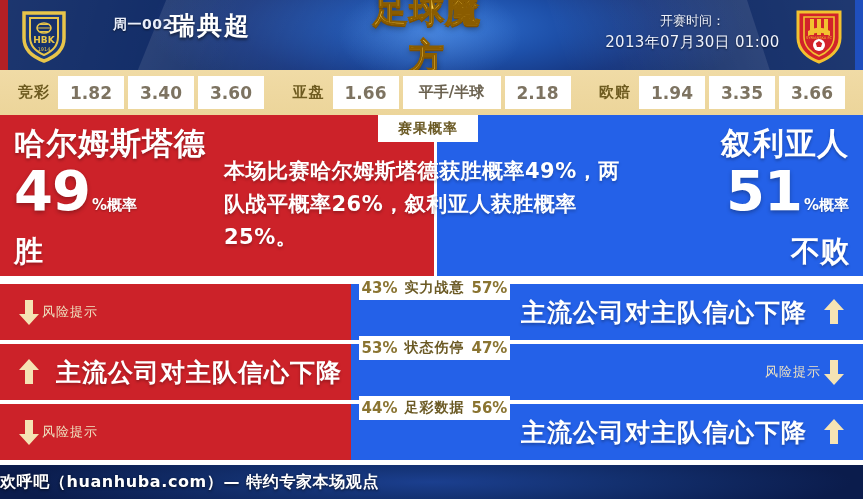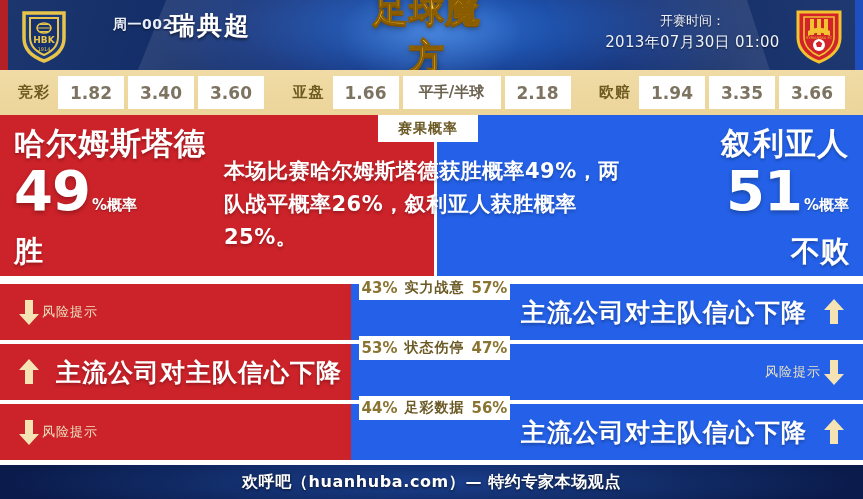--- a/index.html
+++ b/index.html
@@ -169,21 +169,21 @@
   .pad-r{padding-right:16px;}
   .gap10{}
   .gap14{gap:14px;}
 
   
   .footer{
     position:absolute;left:0;top:465px;width:863px;height:34px;
     background:
       radial-gradient(ellipse 420px 40px at 50% 50%, #1b3f8f 0%, #13306f 45%, #0b1c4c 100%),
       linear-gradient(180deg,#13306f,#0a1942);
-    display:flex;align-items:center;justify-content:center;
+    display:flex;align-items:center;
   }
   .footer-text{
     color:#ffffff;font-size:16px;font-weight:bold;letter-spacing:.6px;
     text-shadow:0 1px 3px rgba(0,0,0,.7);
   }
 </style>
 </head>
 <body>
 
 <div id="app">

